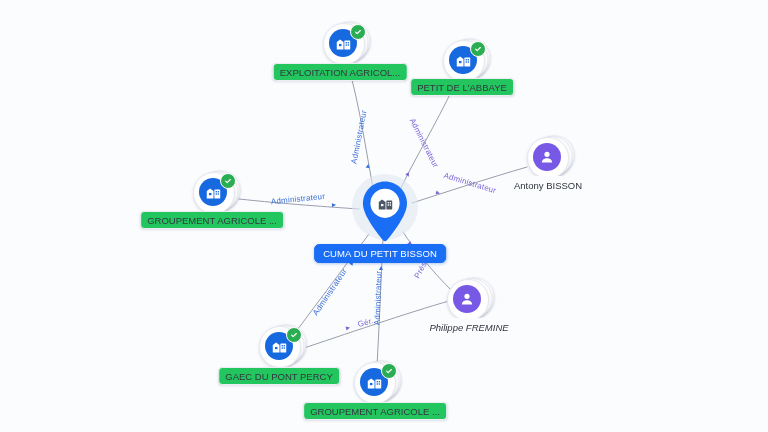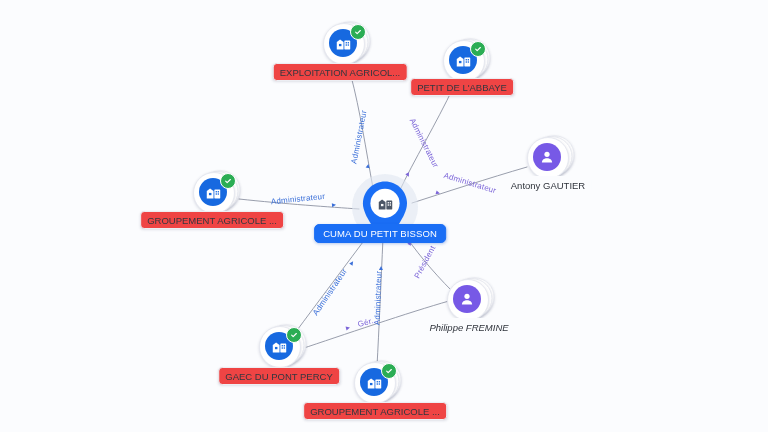--- a/index.html
+++ b/index.html
@@ -41,21 +41,21 @@
   .pin-halo{
     position:absolute;left:-7px;top:-6px;width:66px;height:66px;border-radius:50%;
     background:rgba(225,230,240,.62);
   }
   .pin{position:absolute;left:0;top:0;width:52px;height:62px;}
 
   
   .lbl{
     position:absolute;transform:translate(-50%,0);
     white-space:nowrap;font-size:9.5px;color:#33373f;
-    background:#ef4444;border:1px solid #edeef3;border-radius:4px;
+    background:#22c55e;border:1px solid #edeef3;border-radius:4px;
     padding:2.5px 6px;box-shadow:0 1px 2.5px rgba(30,40,80,.13);
   }
   .lbl.plain{background:#fbfcfe;border-color:transparent;box-shadow:none;color:#2f333b;}
   .lbl.primary{
     background:#1a6ef5;border-color:#1a6ef5;color:#ffffff;
     font-size:9.5px;padding:3px 8px;border-radius:5px;
     box-shadow:0 1px 3px rgba(20,80,200,.3);letter-spacing:.1px;
   }
 
   
@@ -261,23 +261,23 @@
           <div class="badge">
             <svg width="8" height="8" viewBox="0 0 24 24" fill="none">
               <path d="M5 12.5l4.5 4.5L19 7.5" stroke="#ffffff" stroke-width="3.4" stroke-linecap="round" stroke-linejoin="round"></path>
             </svg>
           </div>
         </div>
       </div>
     </div>
 
   <div id="node-labels">
-      <div class="lbl primary" style="left: 380px; top: 224px;">CUMA DU PETIT BISSON</div>
+      <div class="lbl primary" style="left: 380px; top: 244px;">CUMA DU PETIT BISSON</div>
       <div class="lbl" style="left: 340px; top: 63px;">EXPLOITATION AGRICOL...</div>
       <div class="lbl" style="left: 462px; top: 78px;">PETIT DE L'ABBAYE</div>
-      <div class="lbl plain" style="left: 548px; top: 176px;">Antony GAUTIER</div>
+      <div class="lbl plain" style="left: 548px; top: 176px;">Antony BISSON</div>
       <div class="lbl" style="left: 212px; top: 211px;">GROUPEMENT AGRICOLE ...</div>
       <div class="lbl plain" style="left: 469px; top: 318px; font-style: italic;">Philippe FREMINE</div>
       <div class="lbl" style="left: 279px; top: 367px;">GAEC DU PONT PERCY</div>
       <div class="lbl" style="left: 375px; top: 402px;">GROUPEMENT AGRICOLE ...</div>
     </div>
 
 </div>
 
 </body></html>

